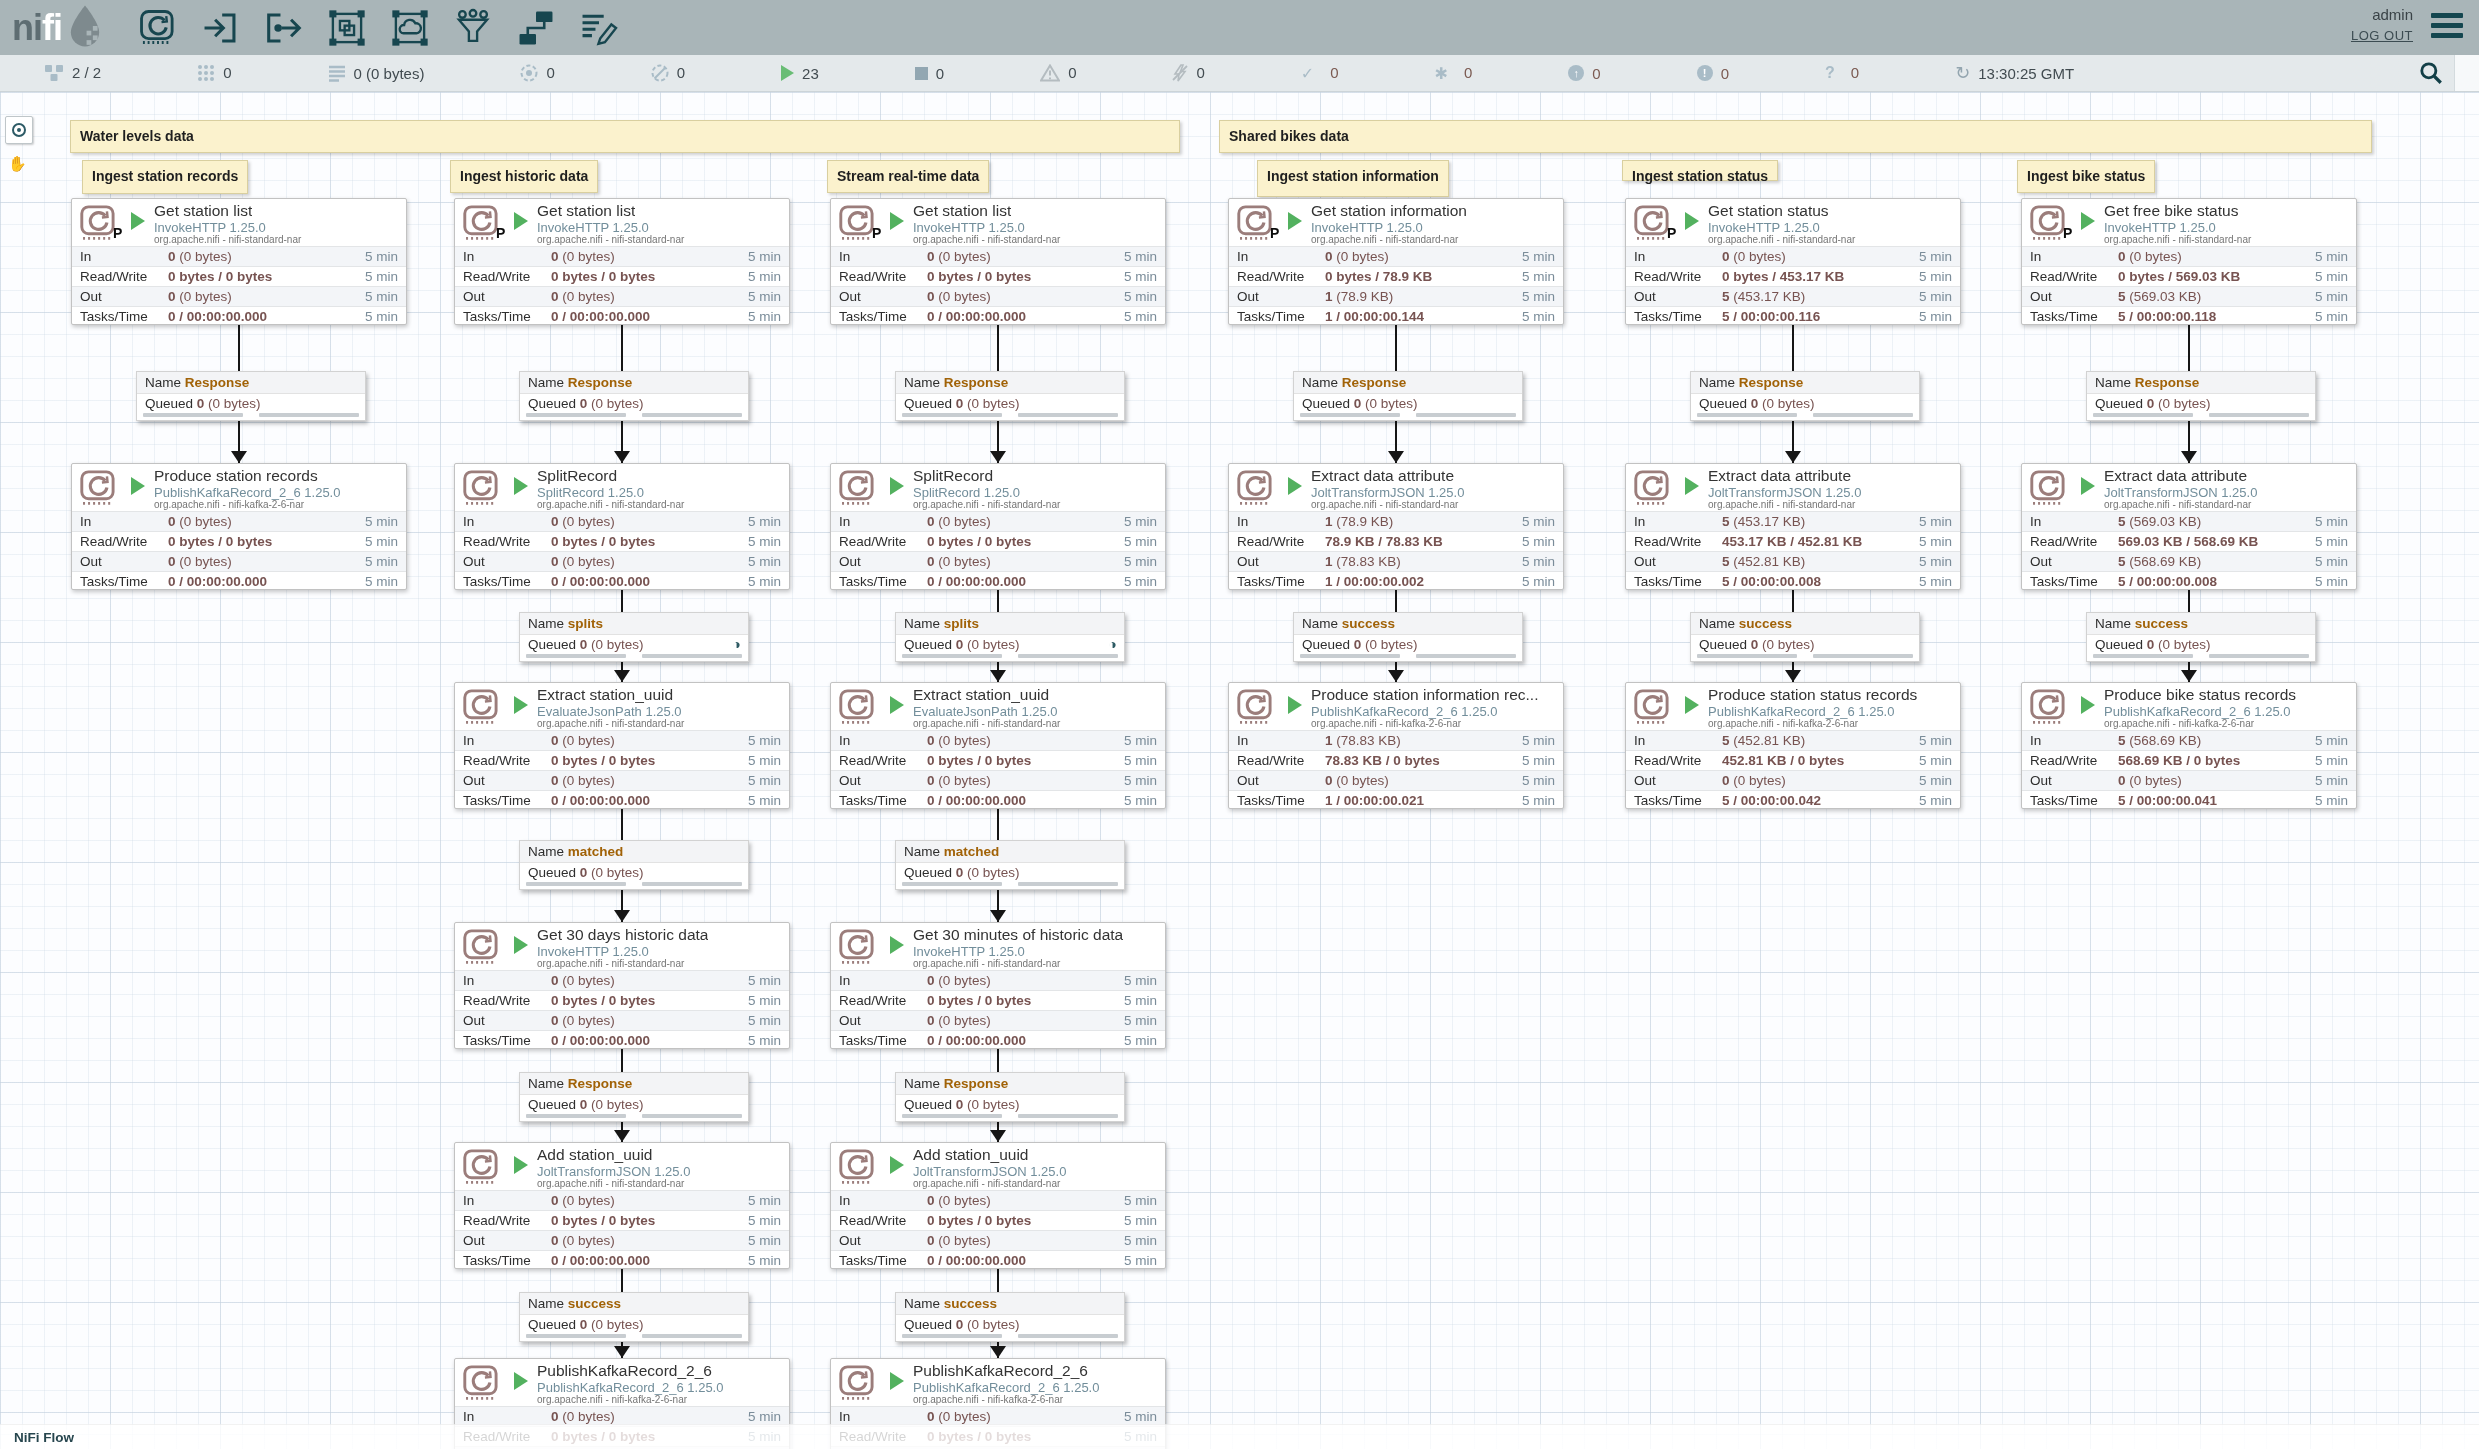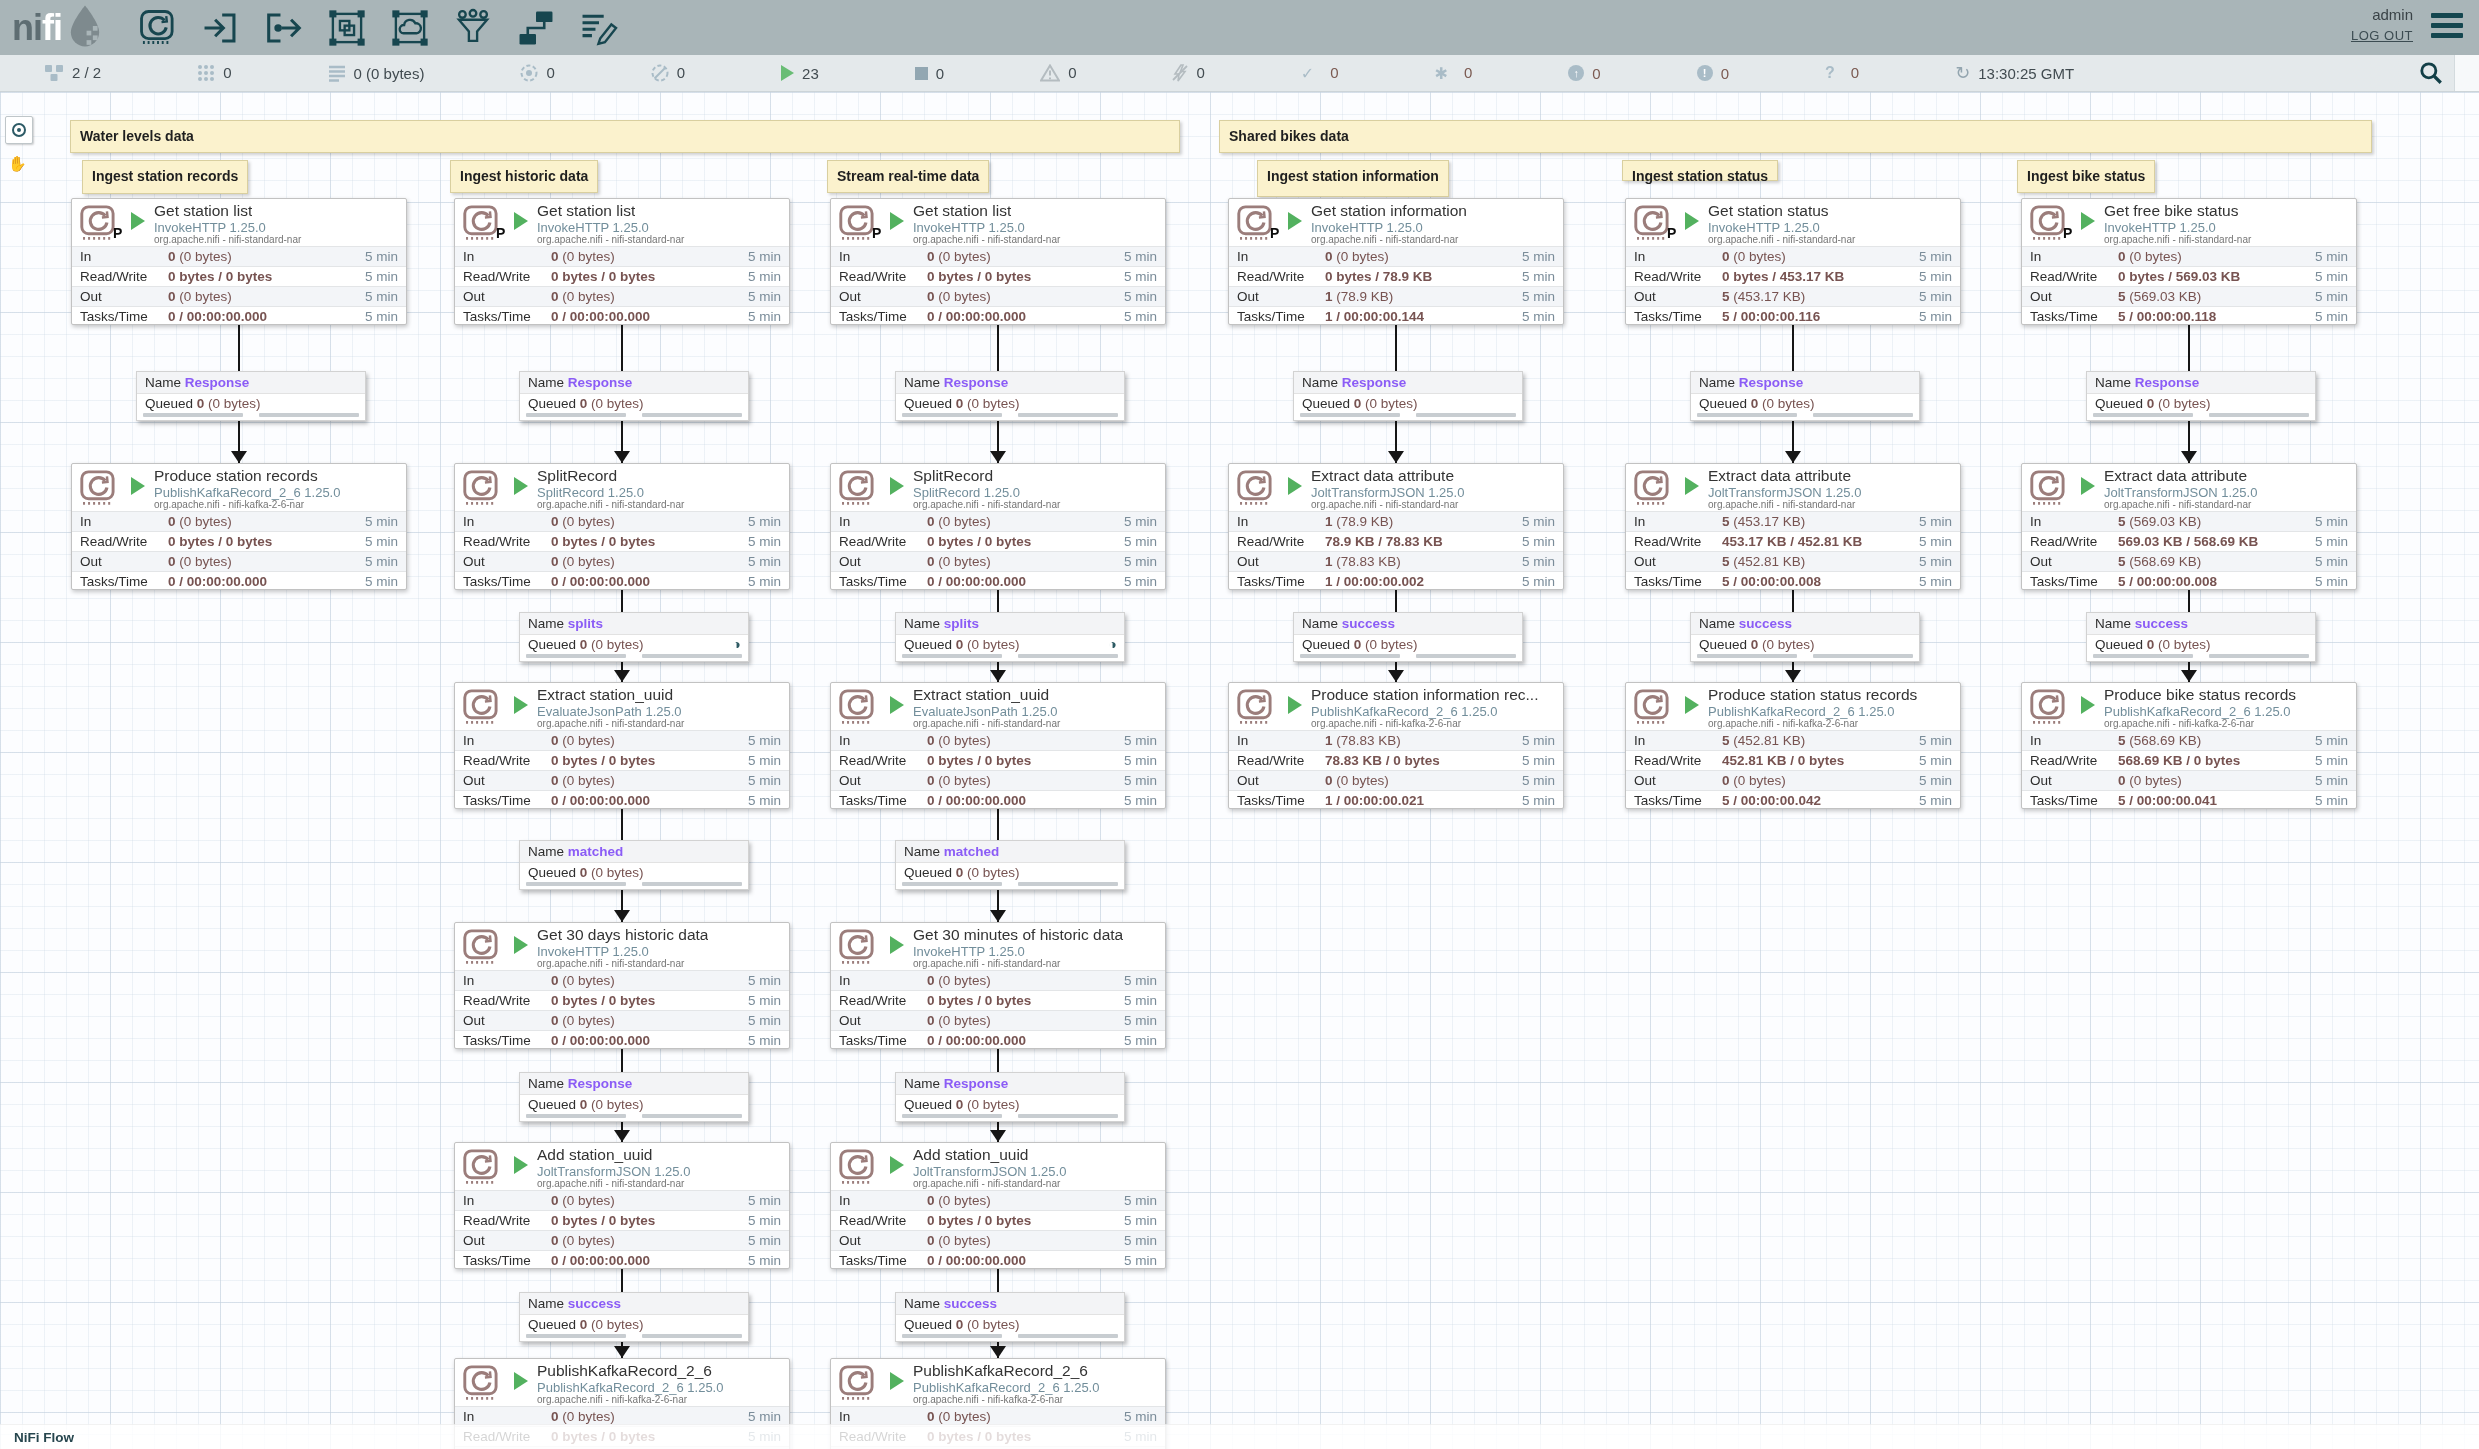--- a/index.html
+++ b/index.html
@@ -74,21 +74,21 @@
   .pl{width:88px;color:#2e2e2e;flex:0 0 auto}
   .pv{flex:1 1 auto;color:#775351;white-space:nowrap;overflow:hidden}
   .pv b{color:#775351}
   .pw{color:#7a8c99;flex:0 0 auto}
 
   
   .conn{position:absolute;width:230px;background:#fff;border:1px solid #d2d2d2;
         box-shadow:2px 3px 4px rgba(0,0,0,.25);box-sizing:border-box;z-index:6}
   .cname{height:21px;line-height:21px;background:#f3f4f6;border-bottom:1px solid #e2e2e2;
          padding:0 8px;font-size:13.5px;color:#2e2e2e;white-space:nowrap}
-  .cname b{color:#8b5cf6}
+  .cname b{color:#a16207}
   .cqueued{height:19px;line-height:19px;padding:0 8px;font-size:13.5px;color:#2e2e2e;position:relative;white-space:nowrap}
   .cqueued b{color:#775351}
   .cqueued .qsz{color:#775351}
   .cbal{position:absolute;right:7px;top:0;color:#2d5a63;font-size:14px}
   .cbars{display:flex;gap:16px;padding:0 6px 3px}
   .cbars span{flex:1 1 auto;height:4px;background:#c8cdd1;border-radius:1px}
 
   
   .palbtn{position:absolute;z-index:20;background:#fff;border:1px solid #bfc6c9;border-radius:2px;
           box-shadow:1px 1px 2px rgba(0,0,0,.2);display:flex;align-items:center;justify-content:center;cursor:pointer}

